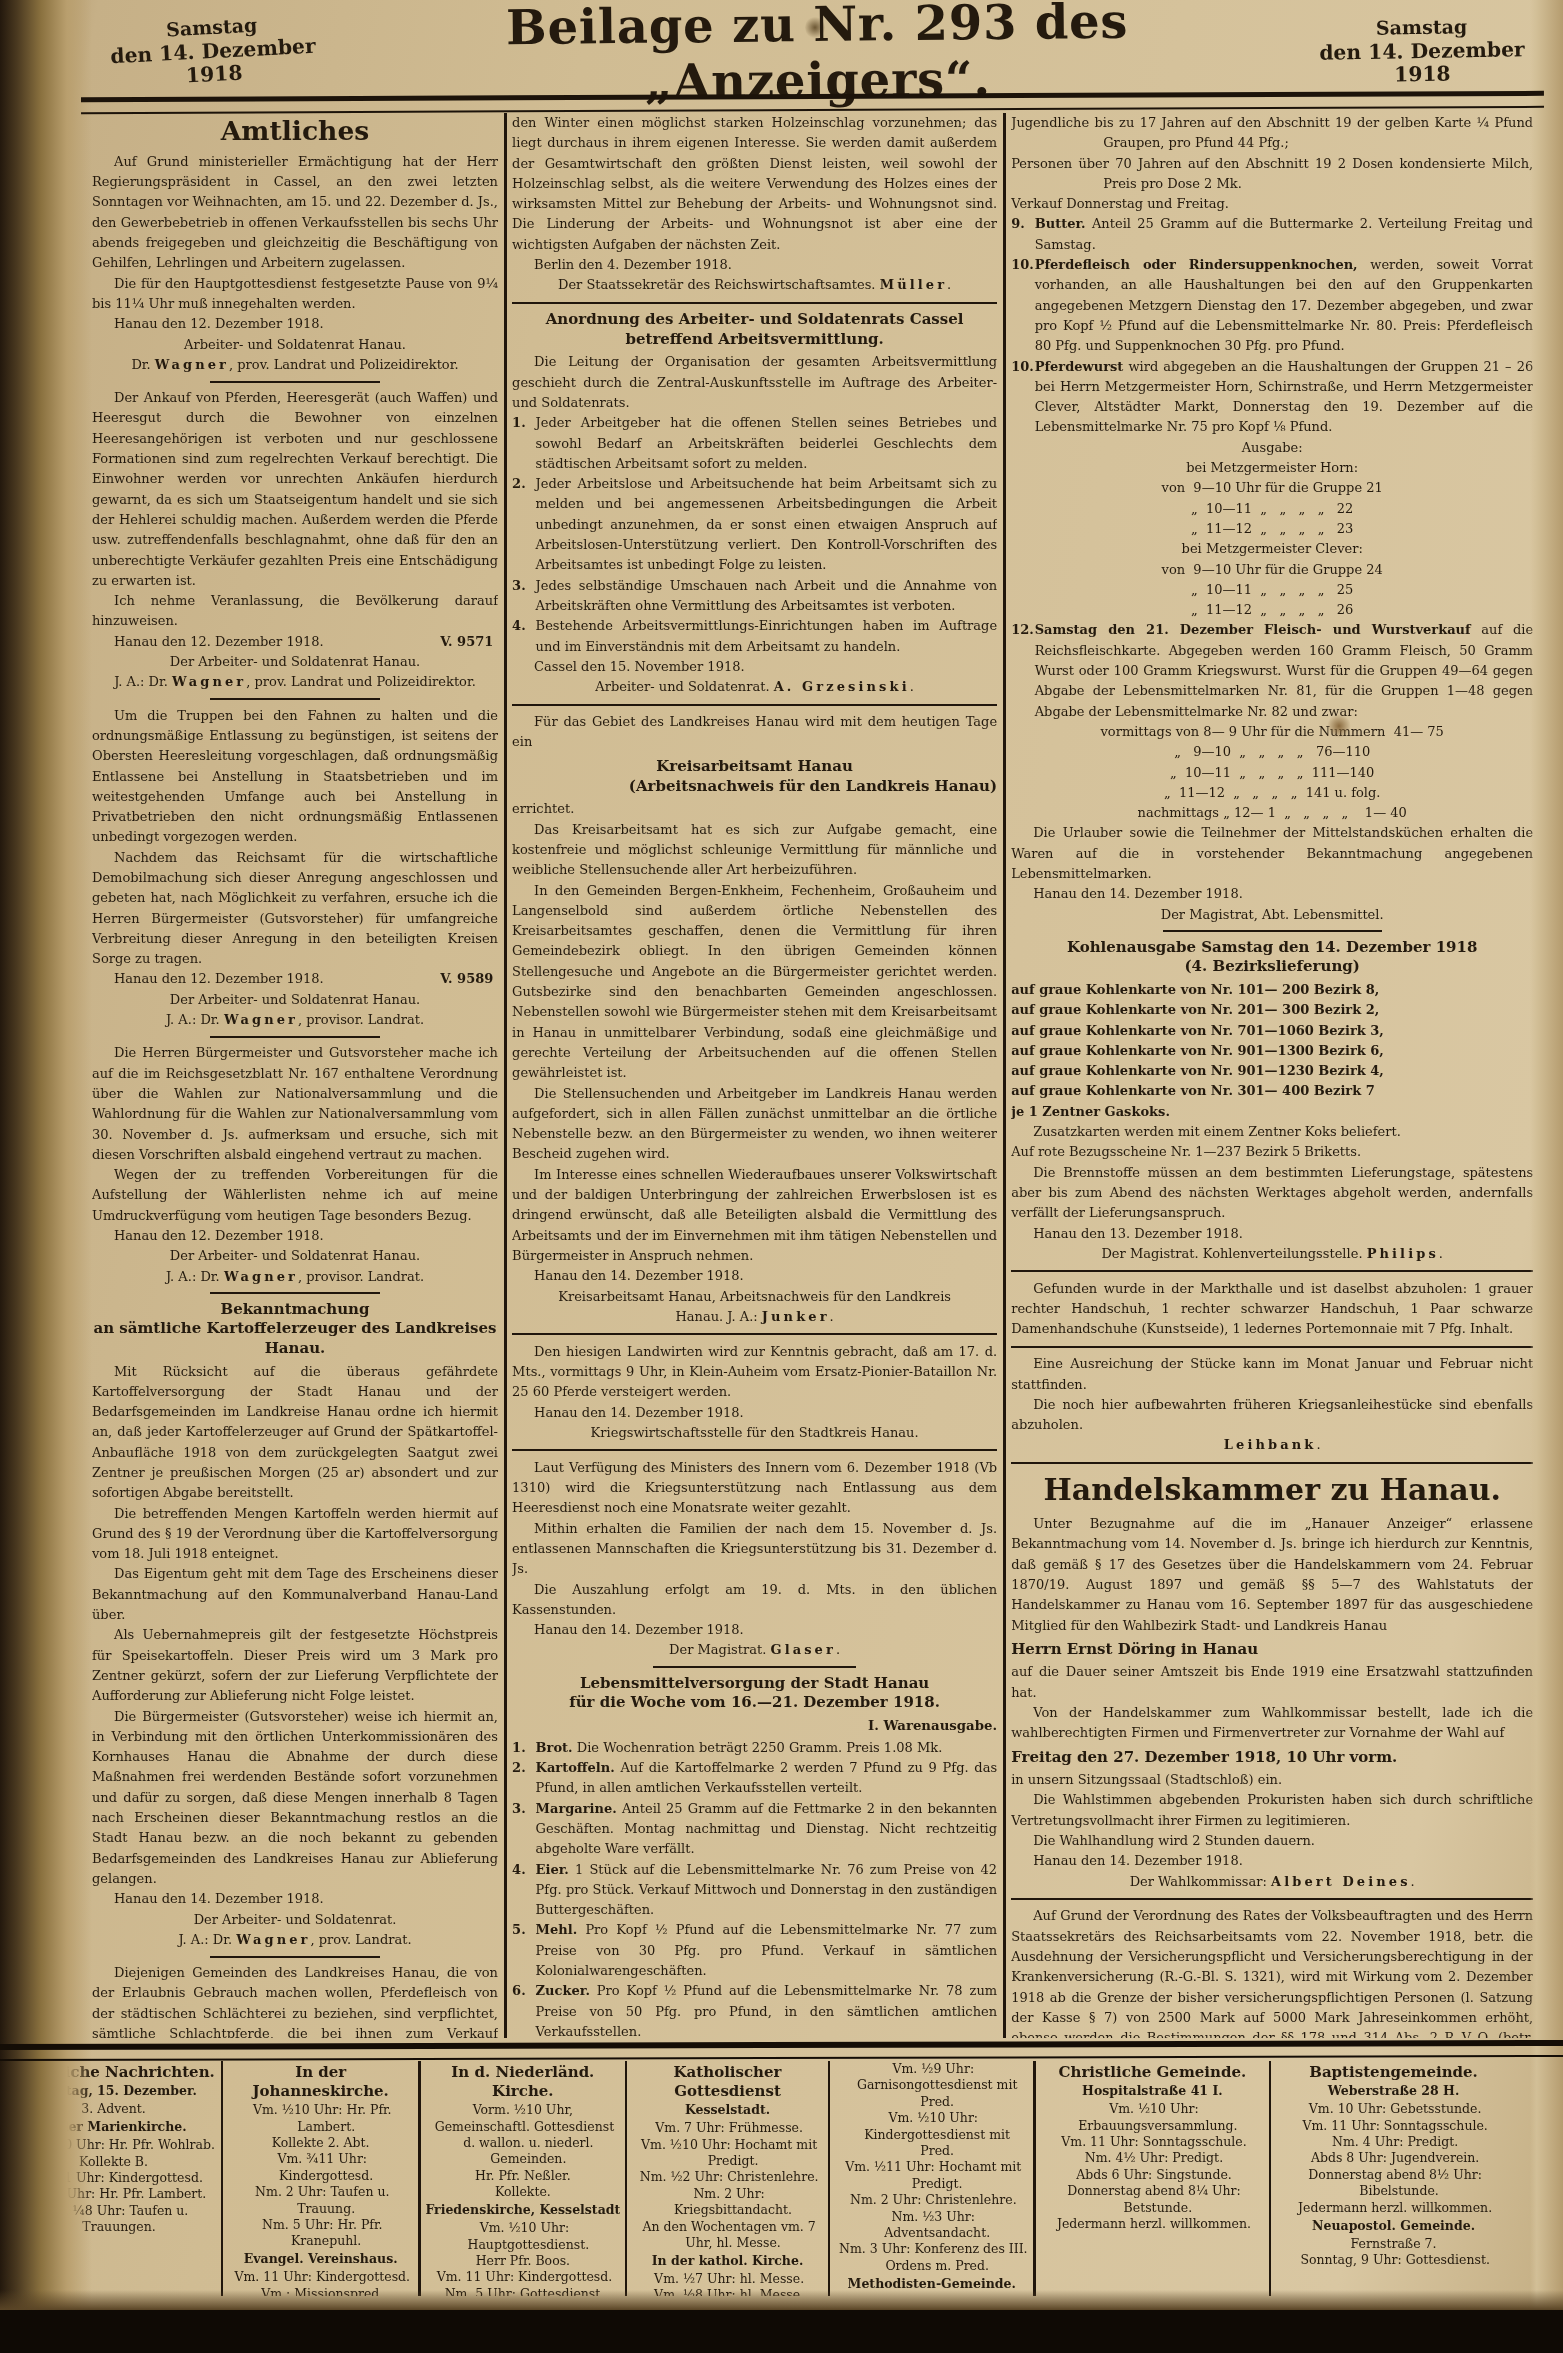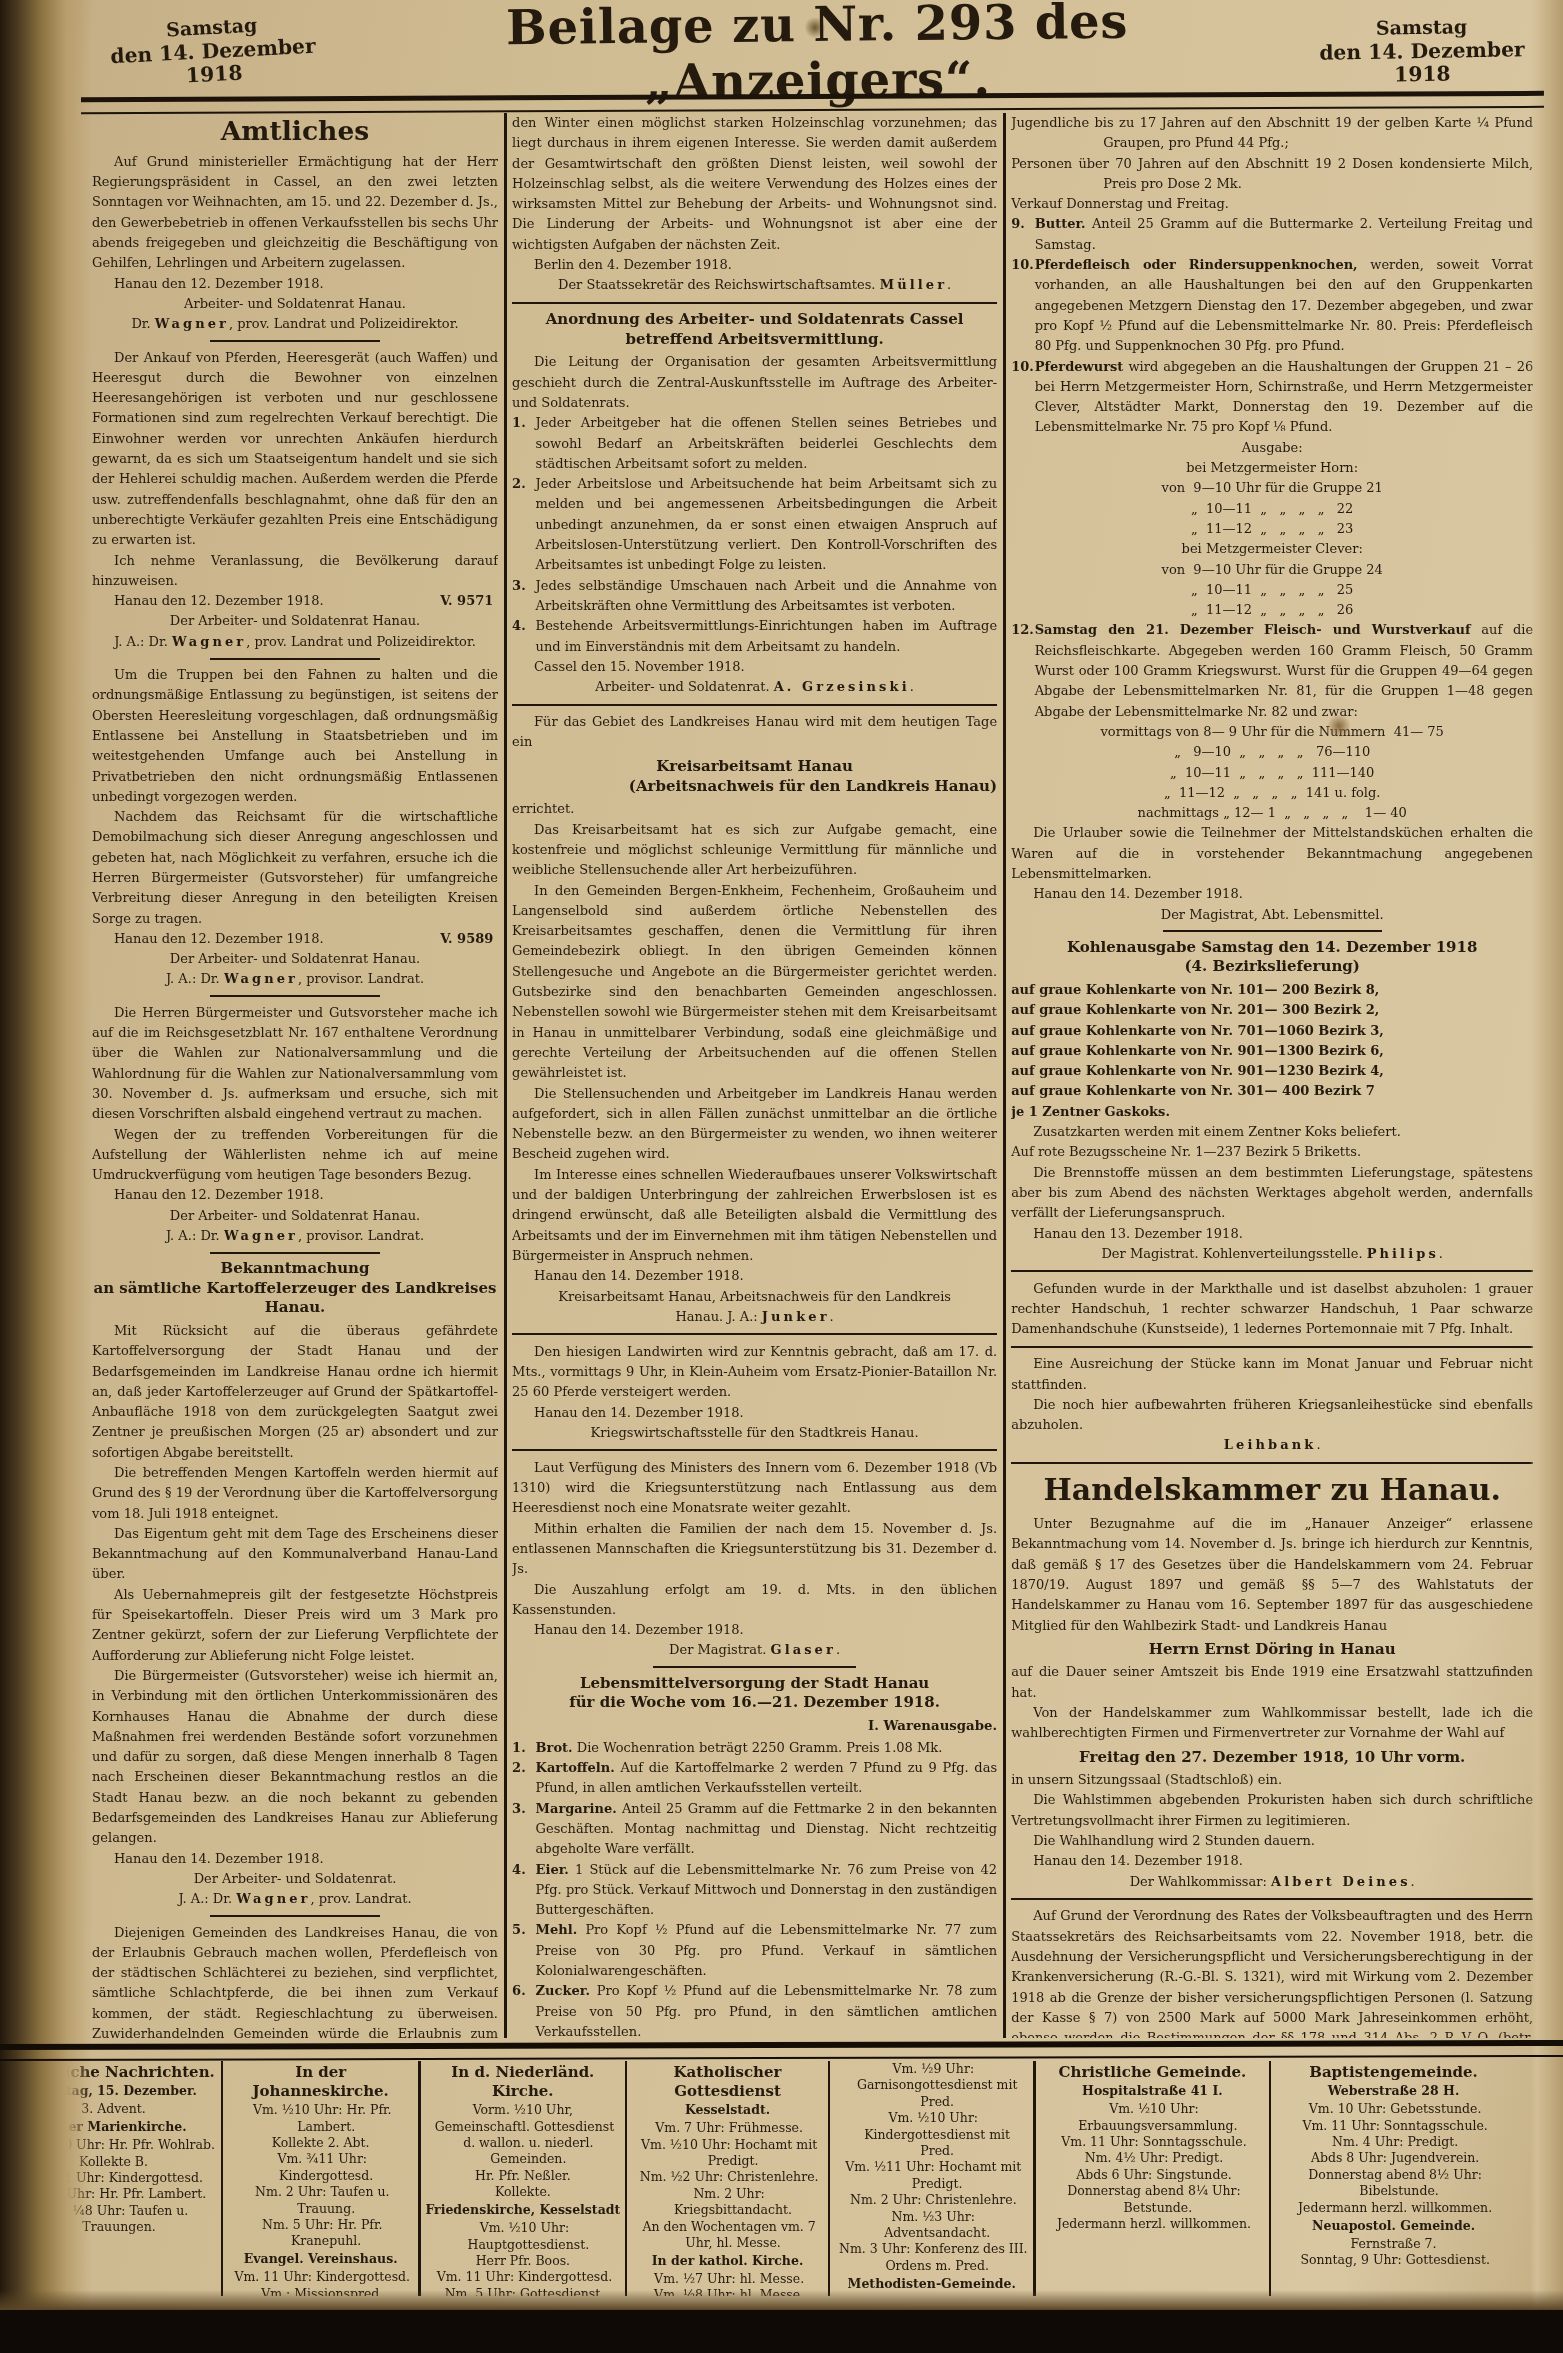--- a/index.html
+++ b/index.html
@@ -32,21 +32,21 @@
   .main{position:absolute;left:92px;top:113px;width:1451px;height:1925px;display:flex;z-index:2;}
   .vr{width:3.1px;background:#20160c;margin:0 5.5px;}
   .col{overflow:hidden;height:1925px;}
   .c1{width:406px;}
   .c2{width:485px;}
   .c3{width:522px;}
   .col{font-size:13px;line-height:20.3px;text-align:justify;}
   .h1{font-size:26.6px;line-height:31px;font-weight:bold;text-align:center;margin:1.6px 0 6.3px;}
   .h2{font-size:15px;line-height:19.5px;font-weight:bold;text-align:center;margin:4.7px 0 3.1px;}
   .h2xl{font-size:30px;line-height:36px;font-weight:bold;text-align:center;margin:7.8px 0 6.3px;}
-  .h3{font-size:15px;font-weight:bold;text-align:center;margin:3.1px 0;}
+  .h3{font-size:15px;font-weight:bold;text-align:left;margin:3.1px 0;}
   .subh{font-size:13.3px;font-weight:bold;text-align:right;margin:1.6px 0;}
   .para{text-indent:22px;margin:0;}
   .para.ni{text-indent:0;}
   .dateline{text-indent:22px;position:relative;}
   .dateline .ref{position:absolute;right:4.7px;font-weight:bold;}
   .sig{text-align:center;}
   .spname{font-weight:bold;letter-spacing:3.1px;}
   .divider{width:42%;margin:5.5px auto;border-top:2.3px solid #20160c;}
   .rulefull{width:100%;margin:6.3px 0;border-top:2.3px solid #20160c;}
   .li{display:flex;}
@@ -88,20 +88,21 @@
       <div class="d1">Samstag</div>
       <div>den 14. Dezember 1918</div>
     </div>
   </div>
   <div class="mast-rule"></div>
 
   <div class="main">
     <div class="col c1" id="col1">
         <div class="h1">Amtliches</div>
         <div class="para">Auf Grund ministerieller Ermächtigung hat der Herr Regierungspräsident in Cassel, an den zwei letzten Sonntagen vor Weihnachten, am 15. und 22. Dezember d. Js., den Gewerbebetrieb in offenen Verkaufsstellen bis sechs Uhr abends freigegeben und gleichzeitig die Beschäftigung von Gehilfen, Lehrlingen und Arbeitern zugelassen.</div>
+        <div class="para">Die für den Hauptgottesdienst festgesetzte Pause von 9¼ bis 11¼ Uhr muß innegehalten werden.</div>
         <div class="dateline"><span>Hanau den 12. Dezember 1918.</span></div>
         <div class="sig"><span>Arbeiter- und Soldatenrat Hanau.</span></div>
         <div class="sig"><span>Dr. </span><span class="spname">Wagner</span><span>, prov. Landrat und Polizeidirektor.</span></div>
         <div class="divider"></div>
         <div class="para">Der Ankauf von Pferden, Heeresgerät (auch Waffen) und Heeresgut durch die Bewohner von einzelnen Heeresangehörigen ist verboten und nur geschlossene Formationen sind zum regelrechten Verkauf berechtigt. Die Einwohner werden vor unrechten Ankäufen hierdurch gewarnt, da es sich um Staatseigentum handelt und sie sich der Hehlerei schuldig machen. Außerdem werden die Pferde usw. zutreffendenfalls beschlagnahmt, ohne daß für den an unberechtigte Verkäufer gezahlten Preis eine Entschädigung zu erwarten ist.</div>
         <div class="para">Ich nehme Veranlassung, die Bevölkerung darauf hinzuweisen.</div>
         <div class="dateline"><span>Hanau den 12. Dezember 1918.</span><span class="ref">V. 9571</span></div>
         <div class="sig"><span>Der Arbeiter- und Soldatenrat Hanau.</span></div>
         <div class="sig"><span>J. A.: Dr. </span><span class="spname">Wagner</span><span>, prov. Landrat und Polizeidirektor.</span></div>
         <div class="divider"></div>

